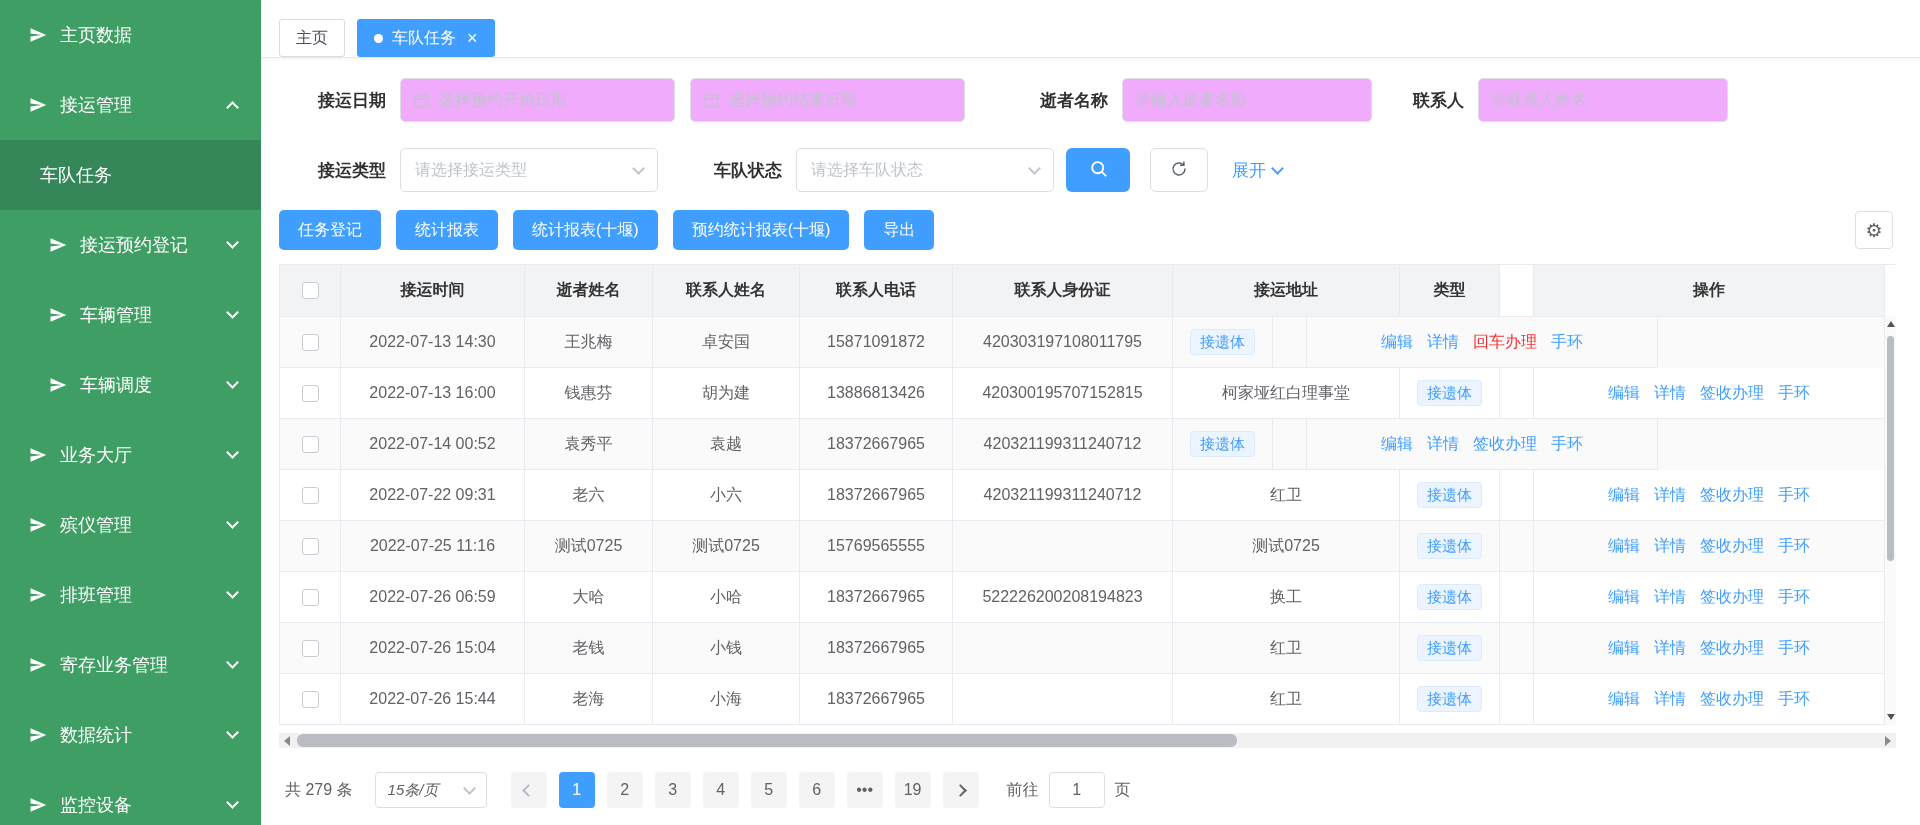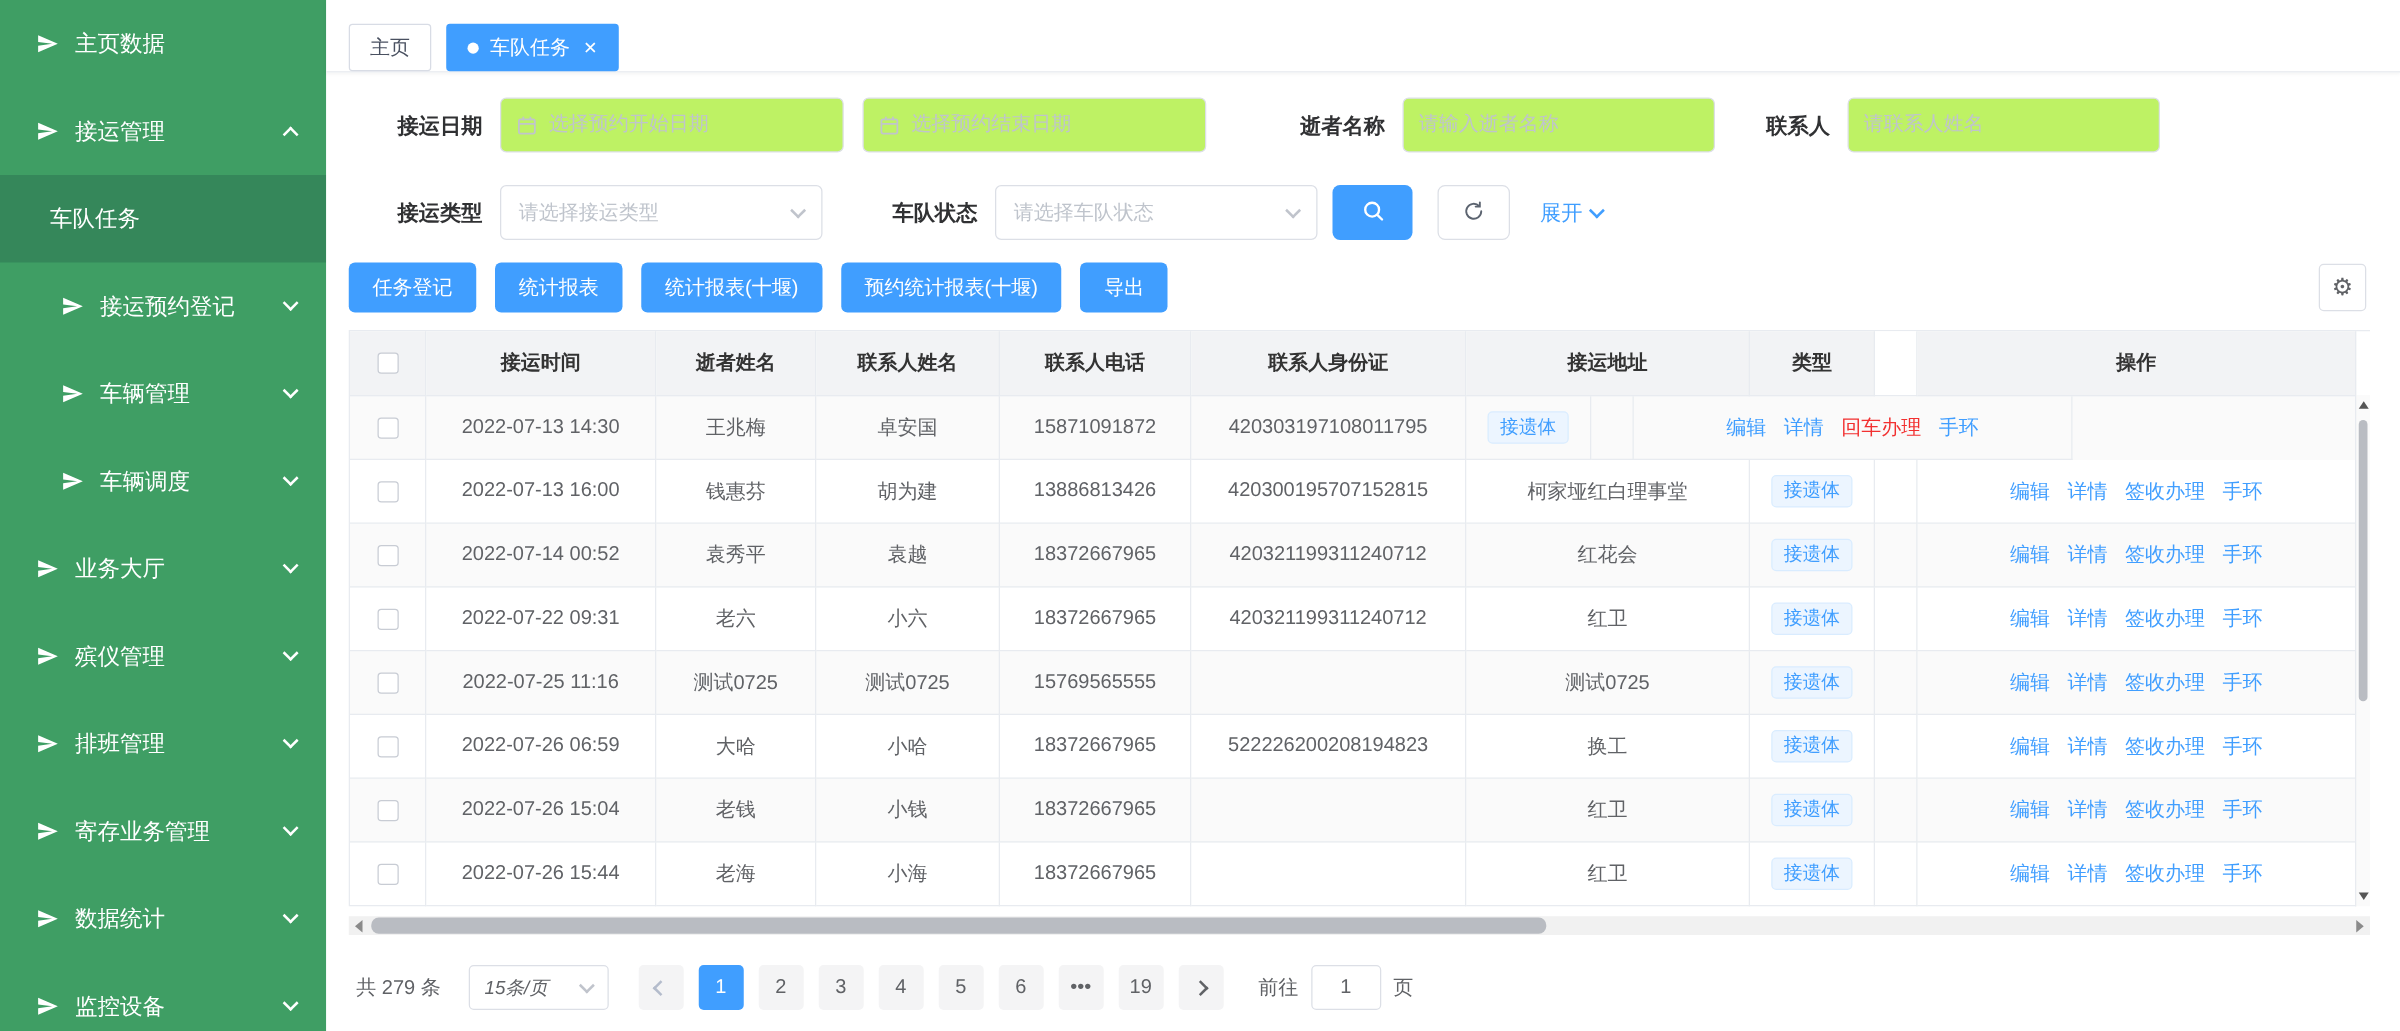--- a/index.html
+++ b/index.html
@@ -36,21 +36,21 @@
   .tab[data-closable="true"] .tab-close { display:inline-flex; }
 
   .content { flex:1; padding-top:20px; position:relative; }
 
   
   .f-row { display:flex; align-items:center; padding-left:57px; height:44px; }
   .f-row.r1 { margin-bottom:26px; }
   .f-row.r2 { margin-bottom:18px; }
   .f-label { font-weight:bold; color:#303133; font-size:17px; margin-right:14px; white-space:nowrap; }
   .ml60 { margin-left:60px; } .ml72 { margin-left:41px; } .ml56 { margin-left:56px; }
-  .inp { height:44px; border:1px solid #dcdfe6; border-radius:5px; background:#bef264;
+  .inp { height:44px; border:1px solid #dcdfe6; border-radius:5px; background:#f0abfc;
     display:flex; align-items:center; gap:9px; padding:0 12px; }
   .inp input { border:none; outline:none; font-size:16px; color:#606266; width:100%; background:transparent; }
   .inp input::placeholder { color:#bfc4cc; }
   .inp.date { width:275px; margin-right:15px; }
   .inp.plain { width:250px; }
   .cal-ic { display:flex; flex-shrink:0; }
   .sel { width:258px; height:44px; border:1px solid #dcdfe6; border-radius:5px; background:#fff;
     display:flex; align-items:center; justify-content:space-between; padding:0 14px;
     font-size:16px; color:#bfc4cc; cursor:pointer; }
   .sel .cv { transform:rotate(45deg); margin-top:-4px; color:#c0c4cc; }
@@ -421,21 +421,20 @@
 
             <div class="t-row">
               <div class="cell c-check">
                 <span class="checkbox"></span>
               </div>
               <div class="cell c-time">2022-07-14 00:52</div>
               <div class="cell c-name">袁秀平</div>
               <div class="cell c-contact">袁越</div>
               <div class="cell c-phone">18372667965</div>
               <div class="cell c-id">420321199311240712</div>
-              <div class="cell c-addr">红花会</div>
               <div class="cell c-type">
                 <span class="tag">接遗体</span>
               </div>
               <div class="cell c-gap"></div>
               <div class="cell c-ops">
 
                   <a class="op-link" data-style="link">编辑</a>
 
                   <a class="op-link" data-style="link">详情</a>
 

